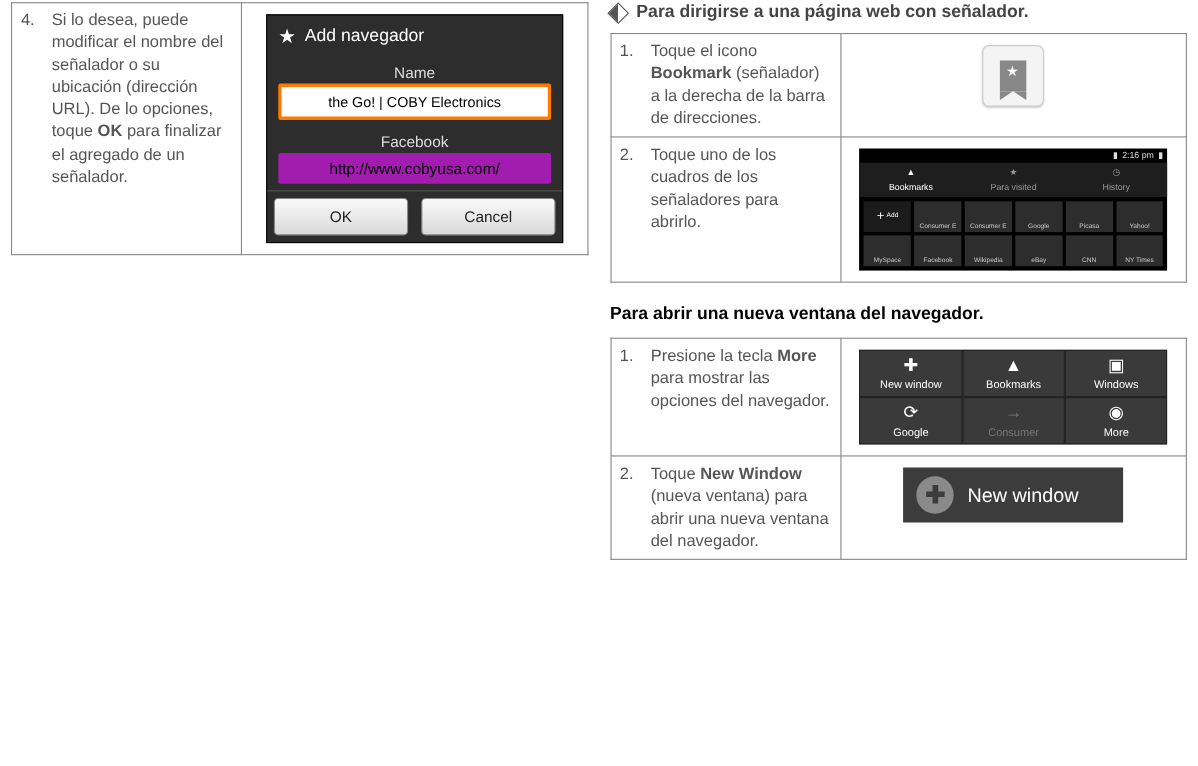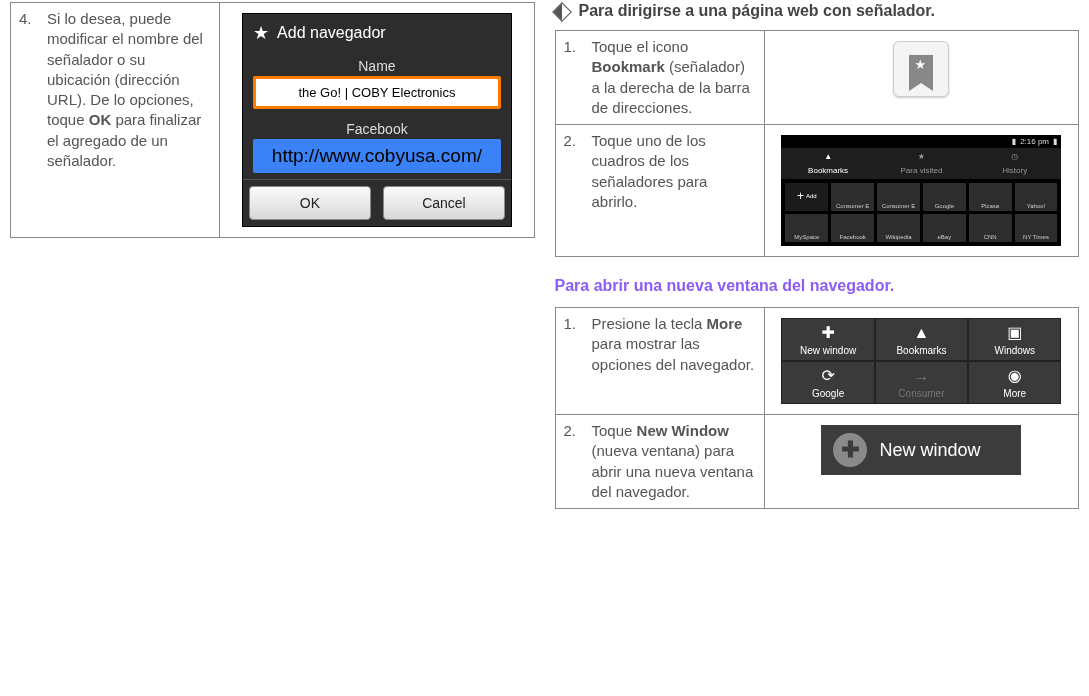--- a/index.html
+++ b/index.html
@@ -32,40 +32,40 @@
   .heading-row { display: flex; align-items: flex-start; margin-bottom: 10px; }
   .diamond {
     width: 14px; height: 14px; margin-top: 3px; margin-right: 10px;
     transform: rotate(45deg);
     background:
       linear-gradient(45deg, #555 0, #555 50%, rgba(0,0,0,0) 50%) no-repeat;
     border: 1px solid #555;
     flex: none;
   }
   .heading-text { font-weight: bold; font-size: 16px; color: #444; }
-  .subheading { font-weight: bold; font-size: 16px; color: #8b5cf6; margin: 20px 0 12px 0; }
+  .subheading { font-weight: bold; font-size: 16px; color: #000000; margin: 20px 0 12px 0; }
 
   
   .shot-addbm {
     width: 270px; background: #2d2d2d; color: #fff;
     font-family: Arial, sans-serif; margin: 0 auto;
     border: 1px solid #000;
   }
   .shot-addbm .title { display: flex; align-items: center; padding: 8px 10px; font-size: 16px; }
   .shot-addbm .star { margin-right: 8px; font-size: 18px; }
   .shot-addbm .lbl { padding: 6px 10px 2px; font-size: 14px; color: #ddd; }
   .shot-addbm .field-wrap { padding: 0 10px 6px; }
   .shot-addbm .field-sel {
     background: #fff; color: #000; border: 3px solid #ff7a00;
     border-radius: 2px; padding: 6px 12px; font-size: 13px;
     overflow: hidden; white-space: nowrap;
   }
   .shot-addbm .field {
-    background: #3b82f6; color: #000; border-radius: 2px;
-    padding: 6px 8px; font-size: 19px; overflow: hidden; white-space: nowrap;
+    background: #a21caf; color: #000; border-radius: 2px;
+    padding: 6px 8px; font-size: 14px; overflow: hidden; white-space: nowrap;
   }
   .shot-addbm .btnbar { display: flex; border-top: 1px solid #555; }
   .shot-addbm .btn {
     flex: 1; text-align: center; padding: 8px 0;
     background: linear-gradient(#fafafa, #d9d9d9); color: #222;
     font-size: 14px; border: 1px solid #888; margin: 6px;
     border-radius: 4px;
   }
 
   

